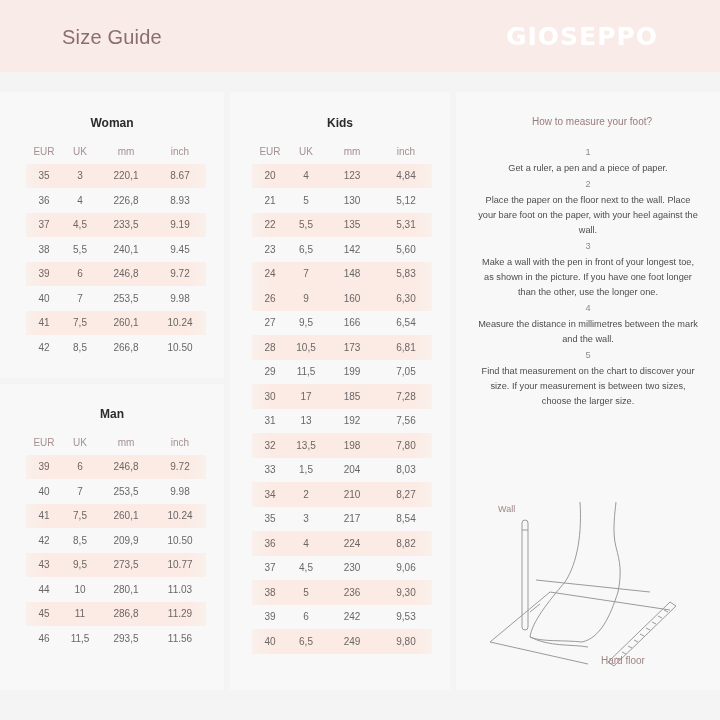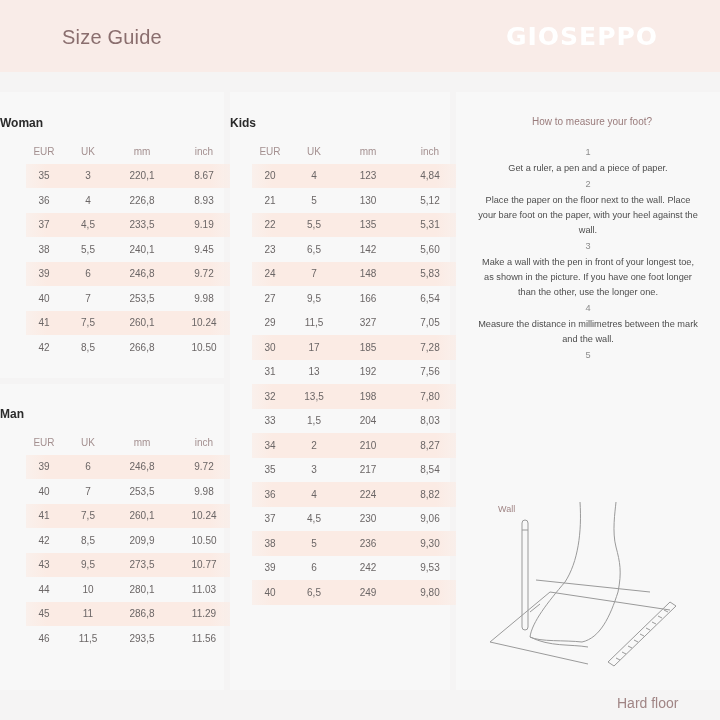--- a/index.html
+++ b/index.html
@@ -25,30 +25,29 @@
       letter-spacing: 1px;
     }
     .panel {
       position: absolute; background: #f8f8f8;
     }
     .panel-woman { left: 0; top: 92px; width: 224px; height: 286px; }
     .panel-man   { left: 0; top: 384px; width: 224px; height: 306px; }
     .panel-kids  { left: 230px; top: 92px; width: 220px; height: 598px; }
     .panel-howto { left: 456px; top: 92px; width: 264px; height: 598px; }
     .section-title {
-      position: absolute; width: 100%; text-align: left;
+      position: absolute; width: 100%; text-align: center;
       font-size: 12px; color: #2b2b2b; font-weight: bold;
     }
     .size-table {
       position: absolute;
     }
     .tbl-head, .tbl-row {
       display: flex; align-items: center; height: 24.5px;
       font-size: 10px;
-      gap: 8px;
     }
     .tbl-head span { color: #a49090; }
     .tbl-row span { color: #6b6666; }
     .tbl-row.alt { background: linear-gradient(90deg, rgba(251,235,228,0.6), #fbebe4 10%, #fbebe4 90%, rgba(251,235,228,0.6)); }
     .c1 { width: 36px; text-align: center; }
     .c2 { width: 36px; text-align: center; }
     .c3 { width: 56px; text-align: center; }
     .c4 { width: 52px; text-align: center; }
     .howto-title {
       position: absolute; left: 4px; top: 24px; width: 100%;
@@ -60,21 +59,21 @@
     }
     .step-num { color: #8c8c8c; height: 16px; }
     .step-text { margin-bottom: 1px; }
     .illustration {
       position: absolute; left: 14px; top: 400px; width: 240px; height: 190px;
     }
     .label-wall {
       position: absolute; left: 42px; top: 412px; font-size: 9px; color: #a08585;
     }
     .label-floor {
-      position: absolute; left: 161px; top: 563px; font-size: 14px; color: #a08585; margin-top: 40px;
+      position: absolute; left: 145px; top: 563px; font-size: 10px; color: #a08585;
     }
   </style>
 </head>
 <body>
 
 <div class="header">
   <div class="page-title">Size Guide</div>
   <div class="brand-logo">GIOSEPPO</div>
 </div>
 
@@ -230,30 +229,42 @@
         <span class="c2">6,5</span>
         <span class="c3">142</span>
         <span class="c4">5,60</span>
       </div>
       <div class="tbl-row alt">
         <span class="c1">24</span>
         <span class="c2">7</span>
         <span class="c3">148</span>
         <span class="c4">5,83</span>
       </div>
+      <div class="tbl-row alt">
+        <span class="c1">26</span>
+        <span class="c2">9</span>
+        <span class="c3">160</span>
+        <span class="c4">6,30</span>
+      </div>
       <div class="tbl-row">
         <span class="c1">27</span>
         <span class="c2">9,5</span>
         <span class="c3">166</span>
         <span class="c4">6,54</span>
       </div>
+      <div class="tbl-row alt">
+        <span class="c1">28</span>
+        <span class="c2">10,5</span>
+        <span class="c3">173</span>
+        <span class="c4">6,81</span>
+      </div>
       <div class="tbl-row">
         <span class="c1">29</span>
         <span class="c2">11,5</span>
-        <span class="c3">327</span>
+        <span class="c3">199</span>
         <span class="c4">7,05</span>
       </div>
       <div class="tbl-row alt">
         <span class="c1">30</span>
         <span class="c2">17</span>
         <span class="c3">185</span>
         <span class="c4">7,28</span>
       </div>
       <div class="tbl-row">
         <span class="c1">31</span>
@@ -323,20 +334,21 @@
   <div class="steps">
     <div class="step-num">1</div>
     <div class="step-text">Get a ruler, a pen and a piece of paper.</div>
     <div class="step-num">2</div>
     <div class="step-text">Place the paper on the floor next to the wall. Place your bare foot on the paper, with your heel against the wall.</div>
     <div class="step-num">3</div>
     <div class="step-text">Make a wall with the pen in front of your longest toe, as shown in the picture. If you have one foot longer than the other, use the longer one.</div>
     <div class="step-num">4</div>
     <div class="step-text">Measure the distance in millimetres between the mark and the wall.</div>
     <div class="step-num">5</div>
+    <div class="step-text">Find that measurement on the chart to discover your size. If your measurement is between two sizes, choose the larger size.</div>
   </div>
 
   <svg class="illustration" viewBox="0 0 240 190" fill="none" stroke="#9a9a9a" stroke-width="1">
 
     <path d="M20 150 L80 100 L200 118"></path>
     <path d="M20 150 L118 172"></path>
     <path d="M60 120 L70 112"></path>
 
     <path d="M66 88 L180 100"></path>
 

